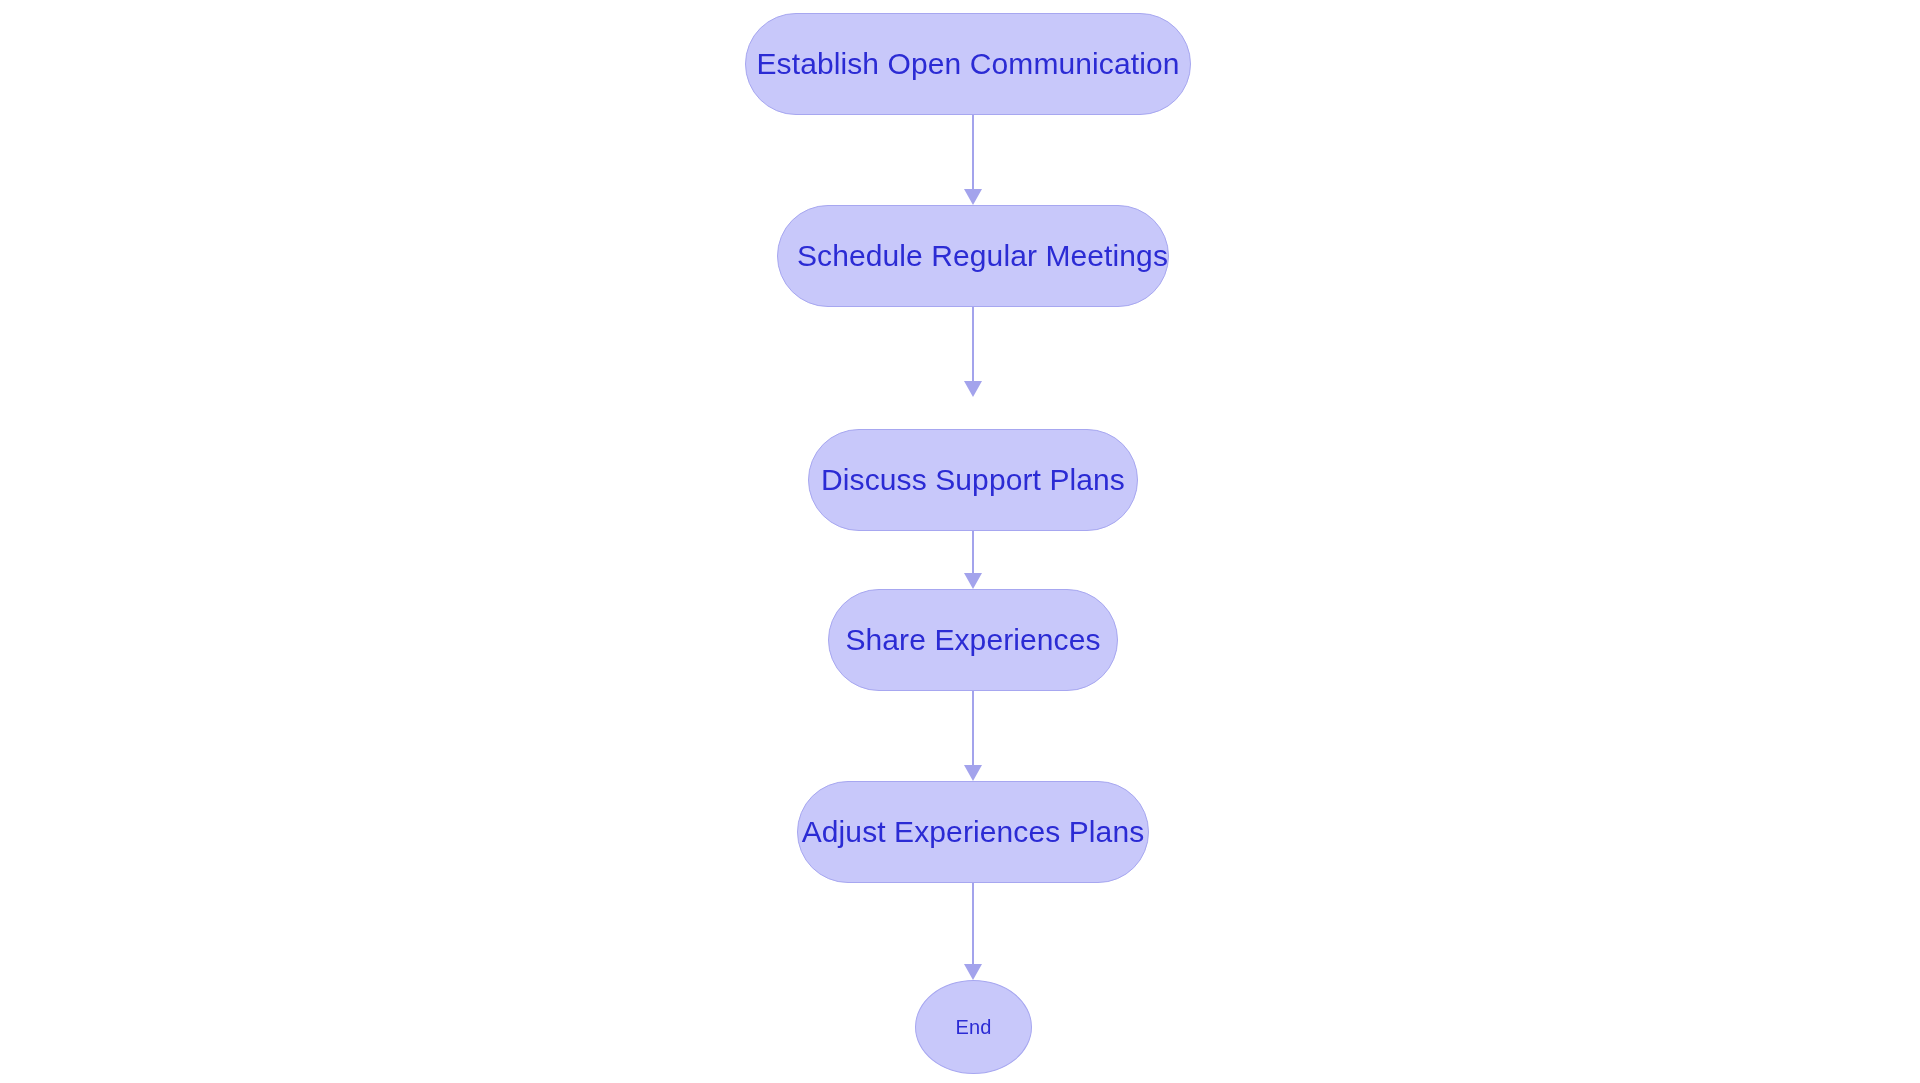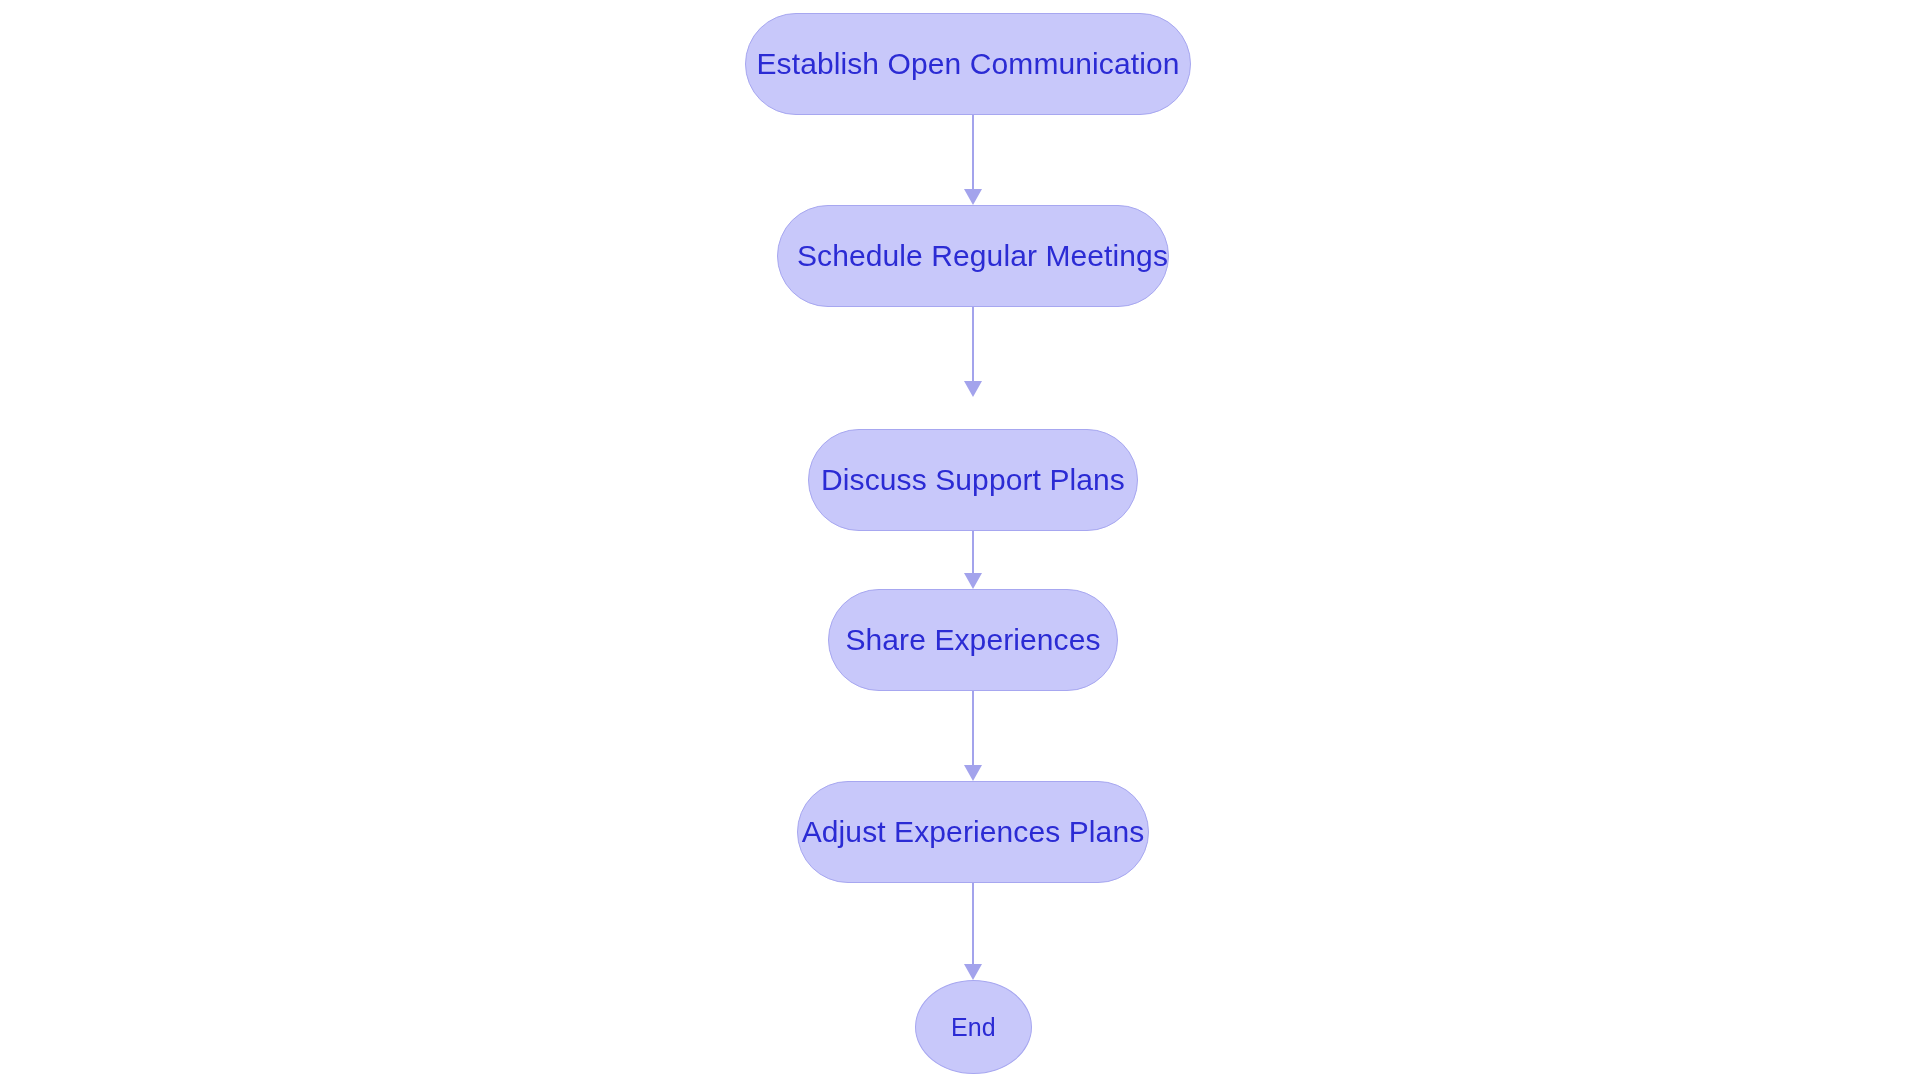--- a/index.html
+++ b/index.html
@@ -44,21 +44,21 @@
   }
   .node-label {
     font-size: 30px;
     font-weight: 400;
     letter-spacing: 0.1px;
     line-height: 1;
     color: #2b2bd4;
     pointer-events: none;
   }
   .node.terminator .node-label {
-    font-size: 25px;
+    font-size: 20px;
   }
 
   
   .edge {
     position: absolute;
     pointer-events: none;
   }
   .edge-line {
     position: absolute;
     left: 50%;

